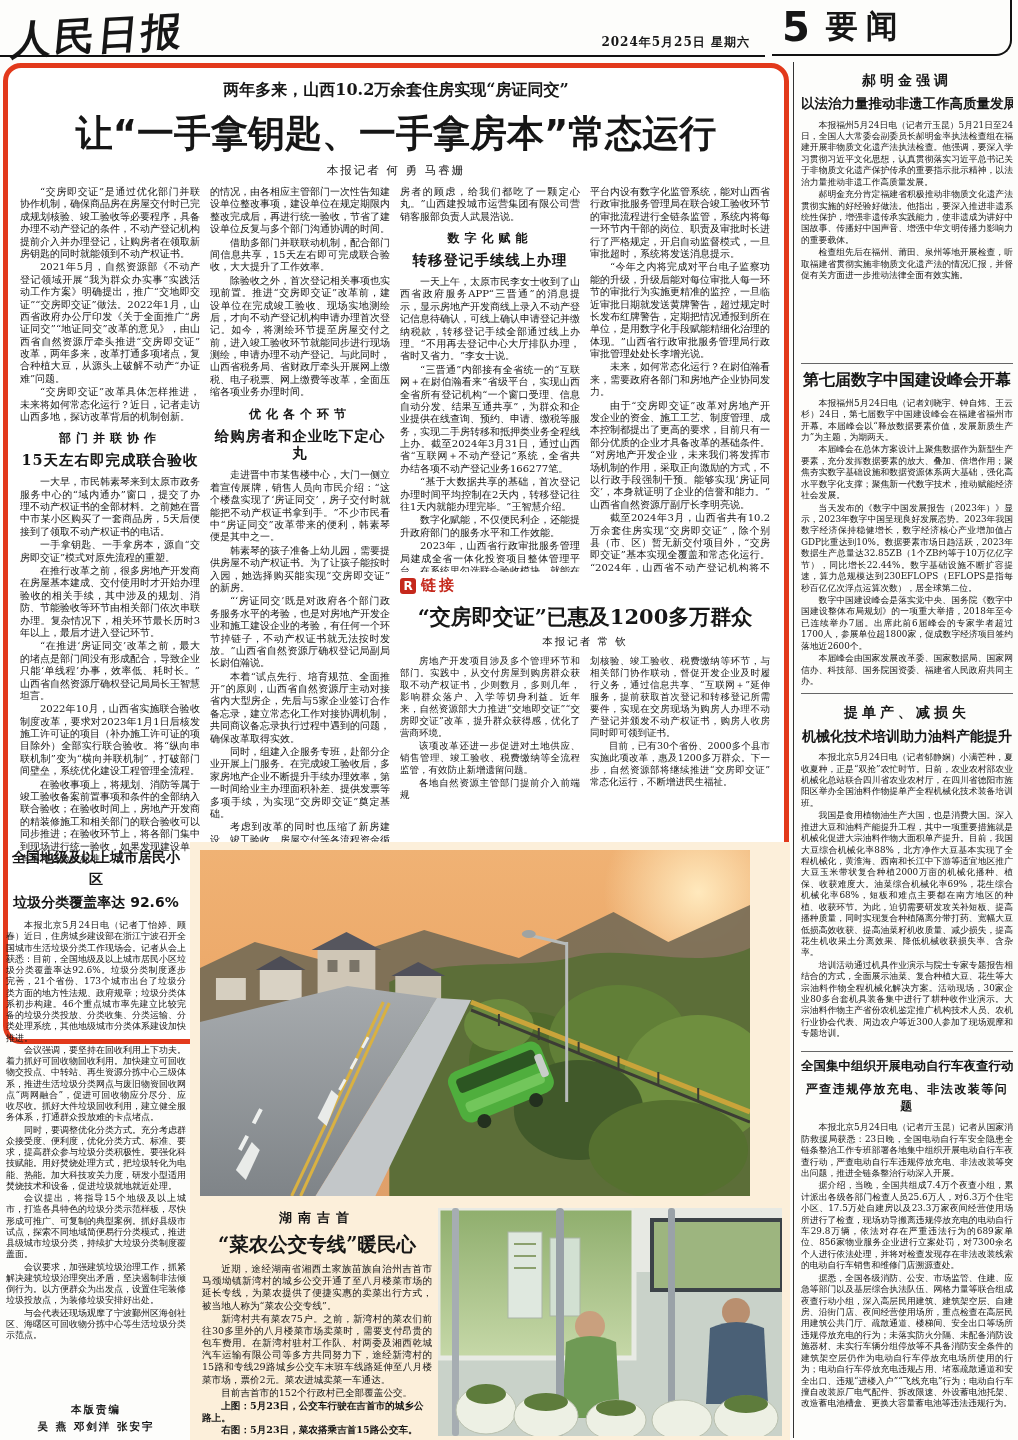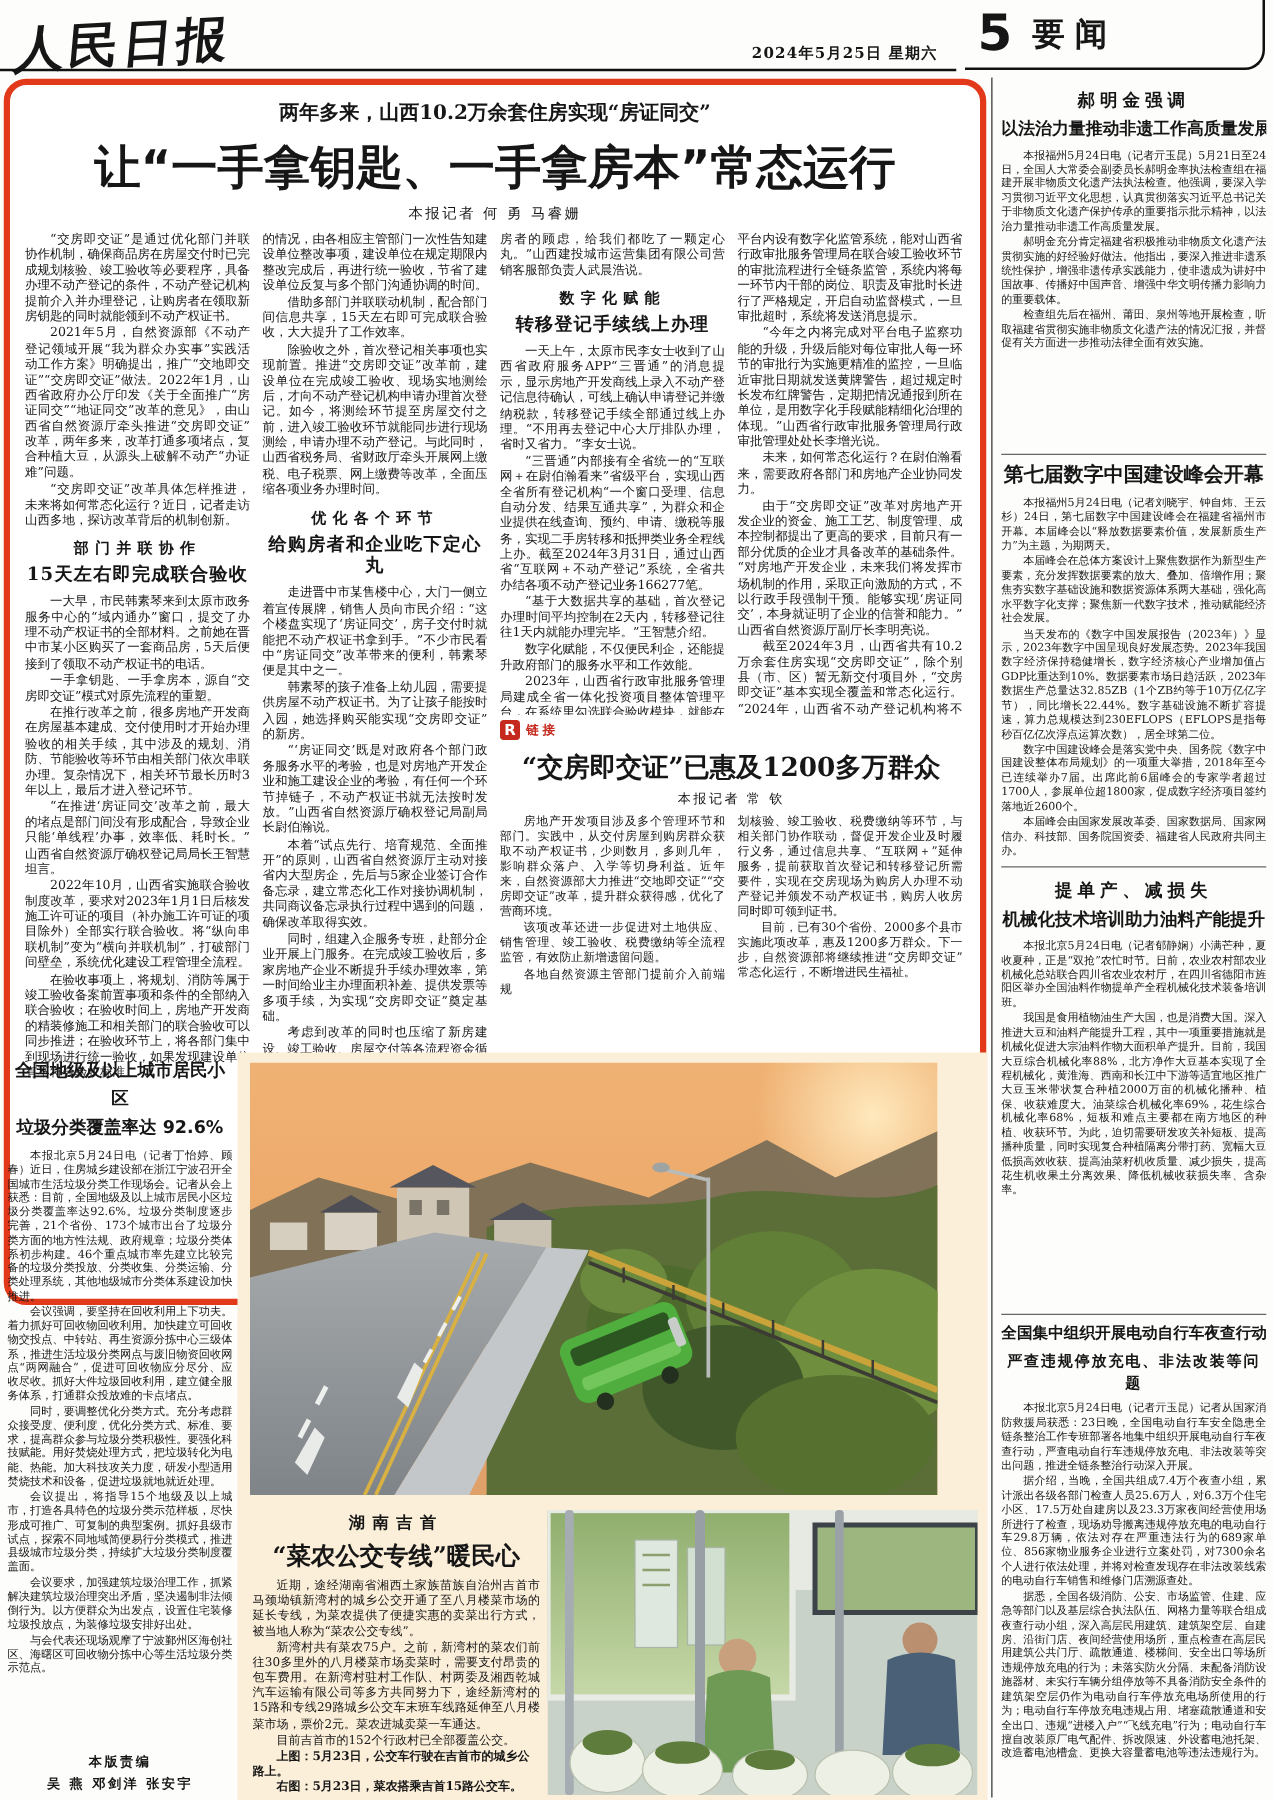--- a/index.html
+++ b/index.html
@@ -10,21 +10,21 @@
   
   .masthead{position:absolute;left:0;top:0;width:1018px;height:60px;}
   .mast-line{position:absolute;left:0;top:55px;width:765px;border-top:2px solid #111;}
   .logo{position:absolute;left:12px;top:8px;font-size:40px;font-weight:bold;
         transform:skewX(-8deg) rotate(-3deg);letter-spacing:3px;}
   .mast-date{position:absolute;right:268px;top:34px;font-size:12px;font-weight:bold;letter-spacing:1px;}
   .page-label{position:absolute;right:6px;top:0;width:240px;height:56px;
         border-bottom:2.5px solid #111;border-right:2.5px solid #111;border-bottom-right-radius:16px;
         display:flex;align-items:center;gap:16px;padding-left:10px;box-sizing:border-box;}
   .page-num{font-size:40px;font-weight:900;font-family:"DejaVu Sans",sans-serif;}
-  .page-section{font-size:26px;font-weight:900;font-family:"DejaVu Sans",sans-serif;letter-spacing:8px;}
+  .page-section{font-size:32px;font-weight:900;font-family:"DejaVu Sans",sans-serif;letter-spacing:8px;}
 
   
   .main-box{position:absolute;left:3px;top:63px;width:786px;height:981px;border:5px solid #e2391b;
         border-radius:18px;background:#fff;box-sizing:border-box;padding:6px 12px 8px;
         display:flex;flex-direction:column;}
   .kicker{text-align:center;font-size:16px;font-weight:bold;margin:6px 0 2px;}
   .headline{text-align:center;font-size:37px;font-weight:900;font-family:"DejaVu Sans",sans-serif;
         margin:6px 0 4px;white-space:nowrap;}
   .byline{text-align:center;font-size:11.5px;letter-spacing:2px;margin-bottom:8px;}
   .body-grid{flex:1;display:flex;gap:10px;overflow:hidden;}
@@ -33,21 +33,21 @@
   .para.cont{text-indent:0;}
   .sec-head{text-align:center;margin:9px 0 7px;}
   .sec-kicker{font-size:12px;letter-spacing:5px;font-weight:600;margin-bottom:4px;font-family:Liberation Mono, monospace;}
   .sec-title{font-size:14.5px;font-weight:bold;letter-spacing:1px;}
   .right-half{width:370px;flex:none;display:flex;flex-direction:column;}
   .cols-top{display:flex;gap:10px;height:386px;overflow:hidden;}
   .link-box{flex:1;overflow:hidden;padding-top:4px;}
   .link-tag{display:flex;align-items:center;gap:5px;}
   .r-badge{background:#c5281c;color:#fff;width:16px;height:16px;display:flex;align-items:center;
         justify-content:center;font-family:"DejaVu Sans",sans-serif;font-weight:bold;font-size:12px;border-radius:3px;}
-  .link-label{font-size:10px;font-weight:900;letter-spacing:3px;color:#c5281c;font-family:"DejaVu Sans",sans-serif;}
+  .link-label{font-size:15px;font-weight:900;letter-spacing:3px;color:#c5281c;font-family:"DejaVu Sans",sans-serif;}
   .link-title{text-align:center;font-size:21px;font-weight:bold;margin:8px 0 4px;}
   .link-byline{text-align:center;font-size:10.5px;letter-spacing:2px;margin-bottom:6px;}
   .link-cols{display:flex;gap:10px;overflow:hidden;}
   .link-col{width:180px;flex:none;font-size:9.5px;line-height:1.26;text-align:justify;overflow:hidden;}
 
   
   .v-rule{position:absolute;left:793px;top:62px;width:1px;height:1376px;background:#333;}
   .sidebar{position:absolute;left:801px;top:62px;width:212px;height:1376px;display:flex;flex-direction:column;justify-content:center;}
   .sb-article{overflow:hidden;border-bottom:1px solid #666;padding:4px 0 6px;box-sizing:border-box;}
   .sb-article:last-child{border-bottom:none;}
@@ -194,20 +194,21 @@
           <div class="para">数字中国建设峰会是落实党中央、国务院《数字中国建设整体布局规划》的一项重大举措，2018年至今已连续举办7届。出席此前6届峰会的专家学者超过1700人，参展单位超1800家，促成数字经济项目签约落地近2600个。</div>
           <div class="para">本届峰会由国家发展改革委、国家数据局、国家网信办、科技部、国务院国资委、福建省人民政府共同主办。</div>
         </div>
     </div>
     <div class="sb-article sb-a3">
       <div class="sb-kicker">提单产、减损失</div>
       <div class="sb-title t14">机械化技术培训助力油料产能提升</div>
       <div class="sb-body">
           <div class="para">本报北京5月24日电（记者郁静娴）小满芒种，夏收夏种，正是“双抢”农忙时节。日前，农业农村部农业机械化总站联合四川省农业农村厅，在四川省德阳市旌阳区举办全国油料作物提单产全程机械化技术装备培训班。</div>
           <div class="para">我国是食用植物油生产大国，也是消费大国。深入推进大豆和油料产能提升工程，其中一项重要措施就是机械化促进大宗油料作物大面积单产提升。目前，我国大豆综合机械化率88%，北方净作大豆基本实现了全程机械化，黄淮海、西南和长江中下游等适宜地区推广大豆玉米带状复合种植2000万亩的机械化播种、植保、收获难度大。油菜综合机械化率69%，花生综合机械化率68%，短板和难点主要都在南方地区的种植、收获环节。为此，迫切需要研发攻关补短板、提高播种质量，同时实现复合种植隔离分带打药、宽幅大豆低损高效收获、提高油菜籽机收质量、减少损失，提高花生机收果土分离效果、降低机械收获损失率、含杂率。</div>
+          <div class="para">培训活动通过机具作业演示与院士专家专题报告相结合的方式，全面展示油菜、复合种植大豆、花生等大宗油料作物全程机械化解决方案。活动现场，30家企业80多台套机具装备集中进行了耕种收作业演示。大宗油料作物主产省份农机鉴定推广机构技术人员、农机行业协会代表、周边农户等近300人参加了现场观摩和专题培训。</div>
         </div>
     </div>
     <div class="sb-article sb-a4">
       <div class="sb-title t125">全国集中组织开展电动自行车夜查行动</div>
       <div class="sb-sub">严查违规停放充电、非法改装等问题</div>
       <div class="sb-body">
           <div class="para">本报北京5月24日电（记者亓玉昆）记者从国家消防救援局获悉：23日晚，全国电动自行车安全隐患全链条整治工作专班部署各地集中组织开展电动自行车夜查行动，严查电动自行车违规停放充电、非法改装等突出问题，推进全链条整治行动深入开展。</div>
           <div class="para">据介绍，当晚，全国共组成7.4万个夜查小组，累计派出各级各部门检查人员25.6万人，对6.3万个住宅小区、17.5万处自建房以及23.3万家夜间经营使用场所进行了检查，现场劝导搬离违规停放充电的电动自行车29.8万辆，依法对存在严重违法行为的689家单位、856家物业服务企业进行立案处罚，对7300余名个人进行依法处理，并将对检查发现存在非法改装线索的电动自行车销售和维修门店溯源查处。</div>
           <div class="para">据悉，全国各级消防、公安、市场监管、住建、应急等部门以及基层综合执法队伍、网格力量等联合组成夜查行动小组，深入高层民用建筑、建筑架空层、自建房、沿街门店、夜间经营使用场所，重点检查在高层民用建筑公共门厅、疏散通道、楼梯间、安全出口等场所违规停放充电的行为；未落实防火分隔、未配备消防设施器材、未实行车辆分组停放等不具备消防安全条件的建筑架空层仍作为电动自行车停放充电场所使用的行为；电动自行车停放充电违规占用、堵塞疏散通道和安全出口、违规“进楼入户”“飞线充电”行为；电动自行车擅自改装原厂电气配件、拆改限速、外设蓄电池托架、改造蓄电池槽盒、更换大容量蓄电池等违法违规行为。</div>
         </div>

